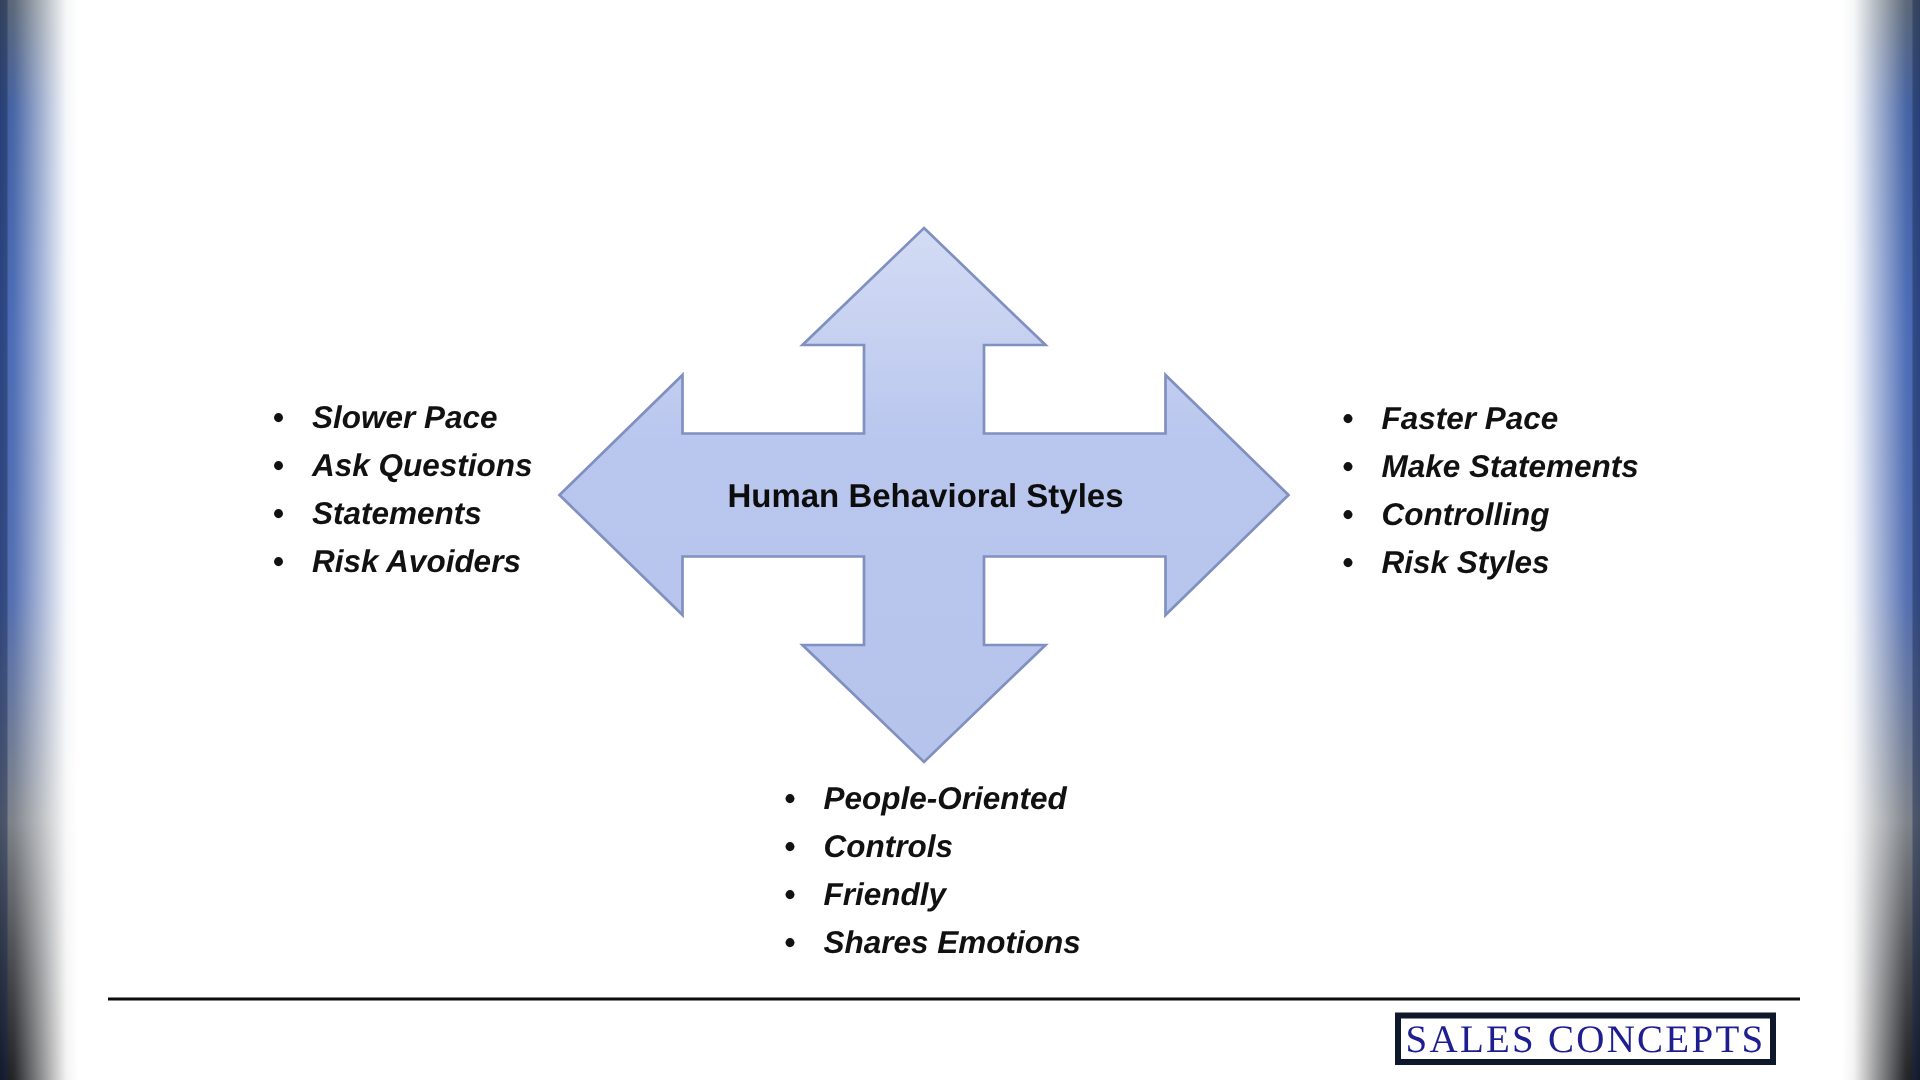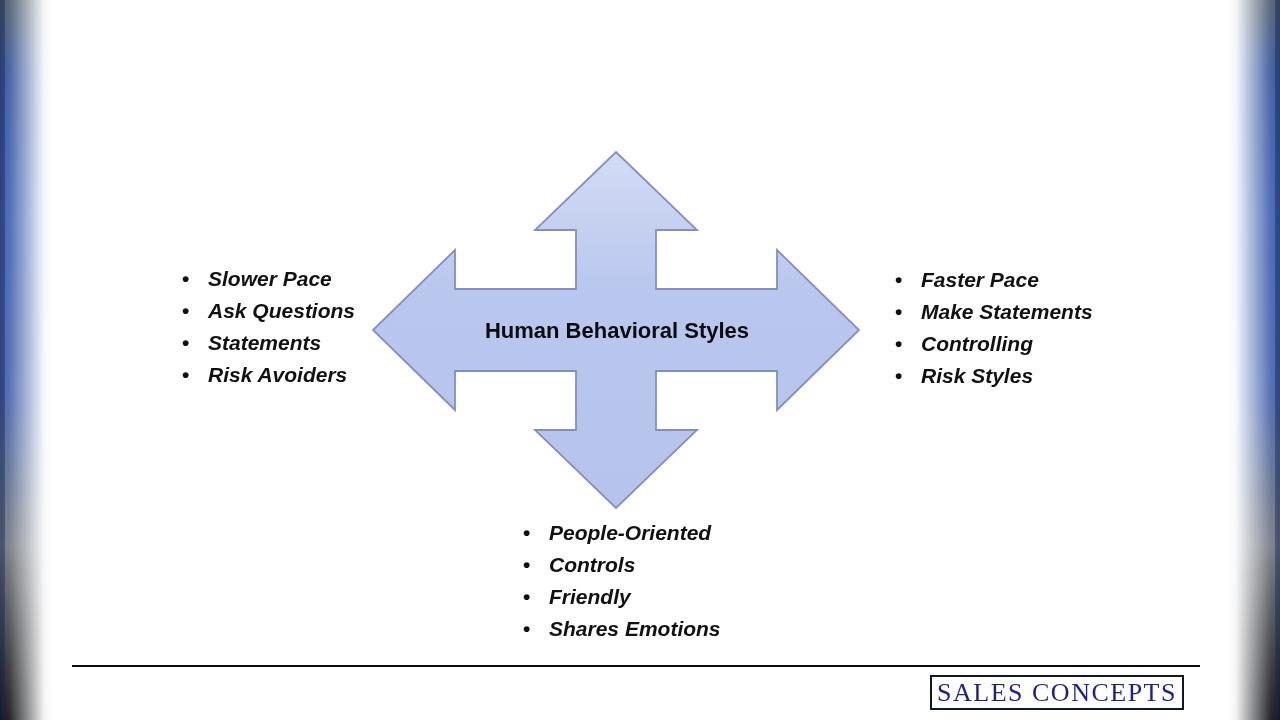--- a/index.html
+++ b/index.html
@@ -107,21 +107,21 @@
     height: 2px;
     background: #0b0b0b;
   }
   .logo-box {
     position: absolute;
     left: 930px;
     top: 675px;
     width: 254px;
     height: 35px;
     box-sizing: border-box;
-    border: 2px solid #0f172a;
+    border: 4px solid #0f172a;
     background: #ffffff;
     display: flex;
     align-items: center;
     justify-content: center;
   }
   .logo-text {
     font-family: "Liberation Serif", serif;
     font-size: 26px;
     letter-spacing: 1.5px;
     color: #1e1e90;

